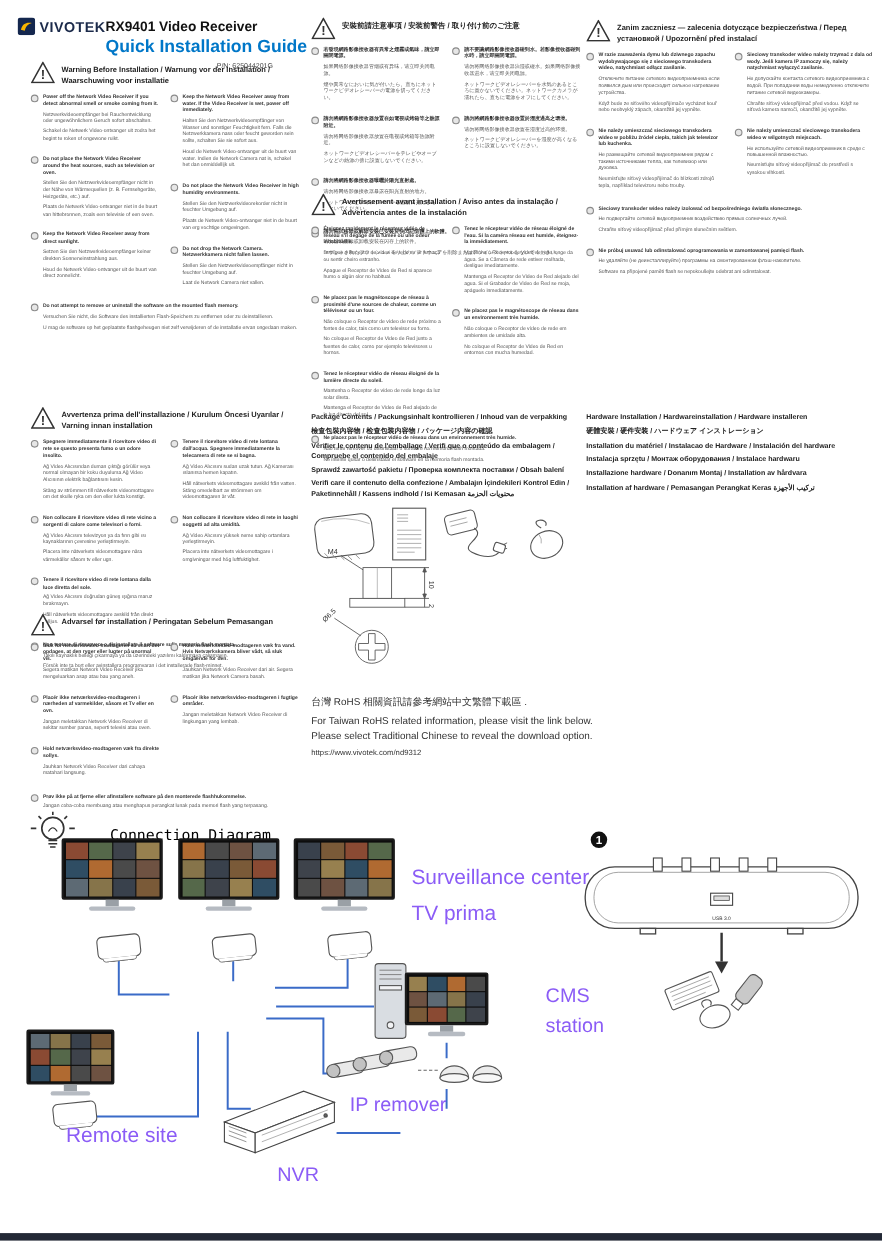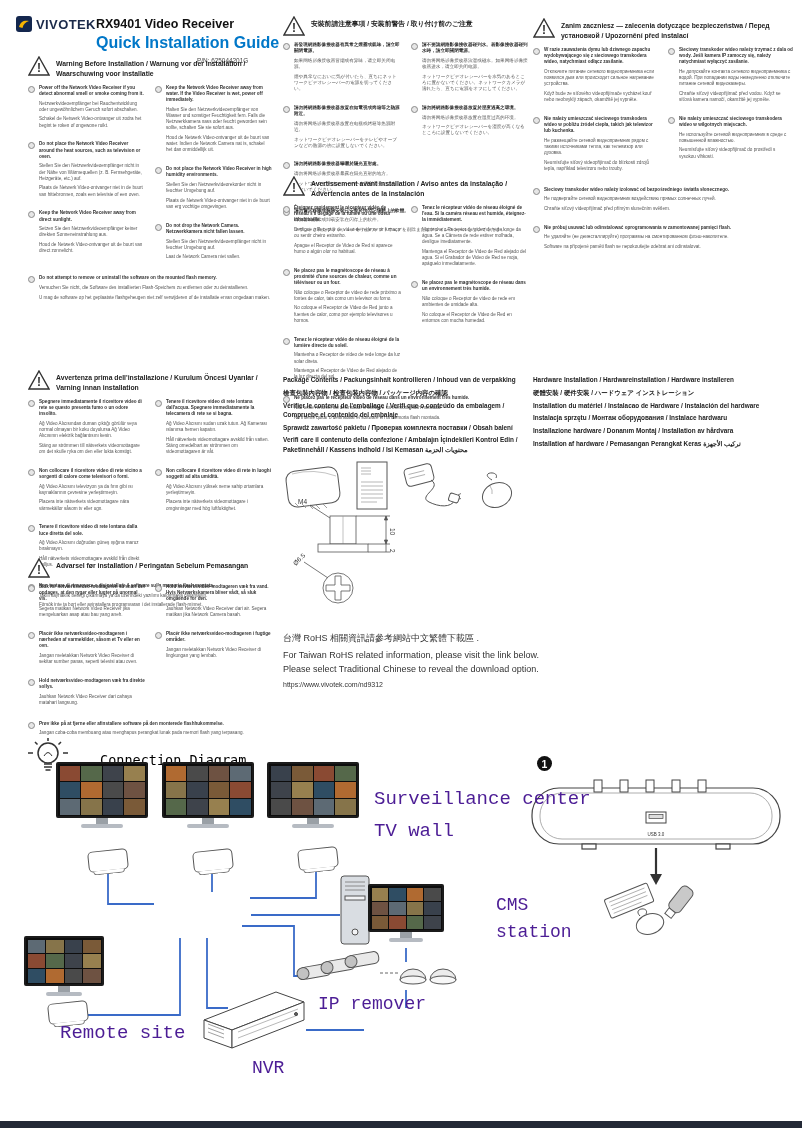--- a/index.html
+++ b/index.html
@@ -41,21 +41,21 @@
   .pk-row{display:flex;align-items:flex-end;gap:9px;margin-top:6px;}
 
   
   #rohs{left:283px;top:632px;width:262px;}
   #rohs p{margin:0 0 4.5px;font-size:9px;color:#333;}
   #rohs .link{font-size:7px;color:#333;margin-top:7px;}
 
   
   #diagram{left:0;top:726px;width:802px;height:380px;}
   #cd-title{left:100px;top:26px;font-family:"DejaVu Sans Mono",monospace;font-size:13.5px;color:#000000;}
-  .dlabel{position:absolute;font-size:18px;color:#4c1d95;z-index:3;font-family:Liberation Mono, monospace;}
+  .dlabel{position:absolute;font-size:18px;color:#8b5cf6;z-index:3;}
   .dlabel.big{font-size:19px;}
   #lines-svg{position:absolute;left:0;top:0;z-index:1;}
   .monitor{position:absolute;z-index:2;}
   .mon-screen{background:#0d0d0d;border:2px solid #1b1b1b;border-radius:2px;display:grid;
     grid-template-columns:repeat(4,1fr);grid-template-rows:repeat(3,1fr);gap:1px;padding:1.5px;box-sizing:border-box;}
   .mcell{min-width:0;min-height:0;}
   .mon-neck{width:12px;height:6px;background:#9aa0a6;margin:0 auto;}
   .mon-base{width:42px;height:4px;background:#b6bbc2;margin:0 auto;border-radius:2px;}
   .rxbox{position:absolute;width:38px;height:19px;background:#fff;border:1.3px solid #555;border-radius:5px;
     transform:rotate(-6deg);z-index:2;}
@@ -637,21 +637,21 @@
         <div class="mcell" style="background: rgb(134, 116, 74);"></div>
       </div>
     <div class="mon-neck"></div>
       <div class="mon-base"></div>
   </div>
   <div class="rxbox" style="left:88px;top:124px;"></div>
   <div class="rxbox" style="left:193px;top:124px;"></div>
   <div class="rxbox" style="left:298px;top:122px;"></div>
 
   <div class="dlabel big" style="left:374px;top:62px;">Surveillance center</div>
-  <div class="dlabel big" style="left:374px;top:94px;">TV wall</div>
+  <div class="dlabel big" style="left:374px;top:94px;">TV prima</div>
 
 
   <svg class="devsvg" style="left:338px;top:148px;" width="36" height="74" viewBox="0 0 36 74" fill="#d9dde2" stroke="#555" stroke-width="1">
     <rect x="3" y="2" width="28" height="68" rx="3"></rect>
     <path d="M7,8 h20 M7,12 h20 M7,16 h20" stroke="#777" stroke-width=".8"></path>
     <rect x="7" y="22" width="20" height="4" fill="#f2f3f5"></rect>
     <circle cx="17" cy="58" r="3" fill="#f2f3f5"></circle>
   </svg>
   <div class="monitor" style="left:368px;top:158px;">
     <div class="mon-screen" style="width:76px;height:48px;">

